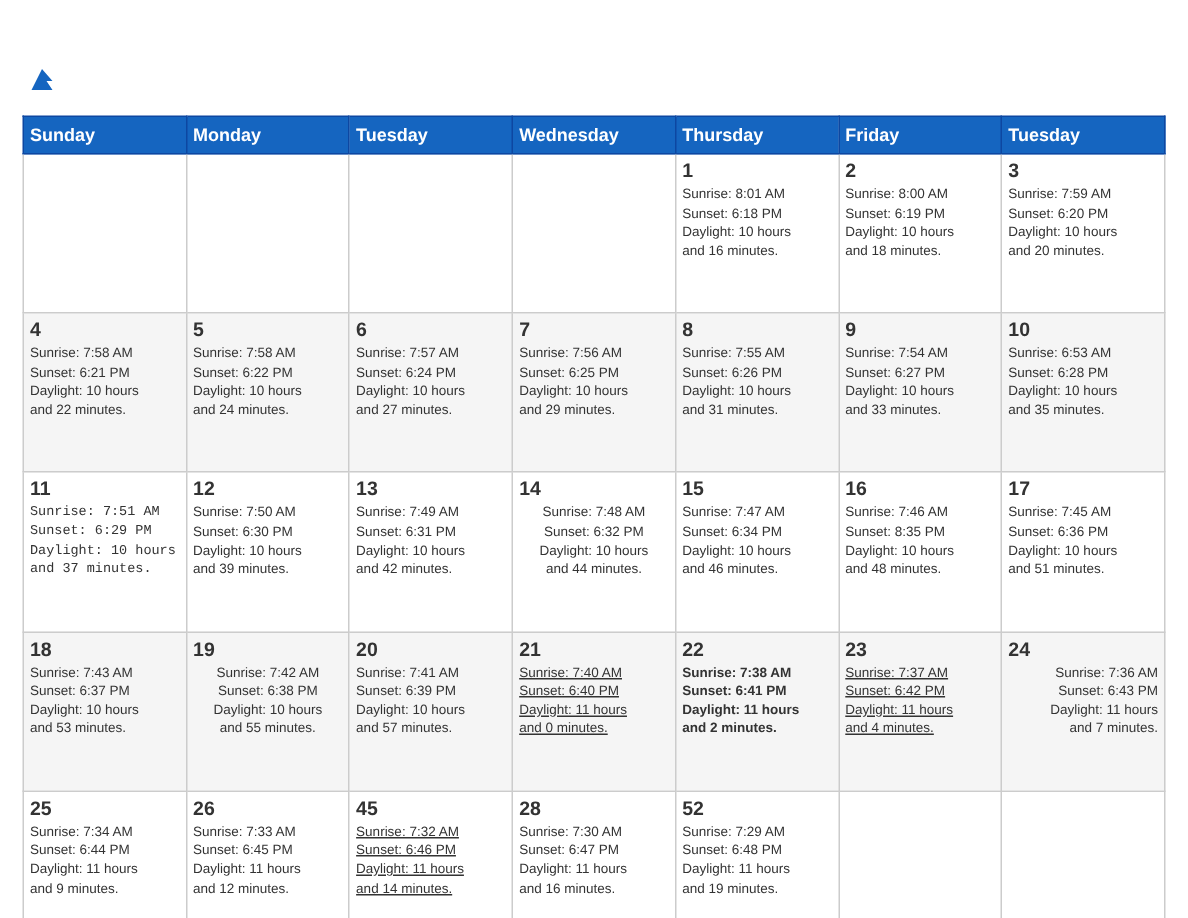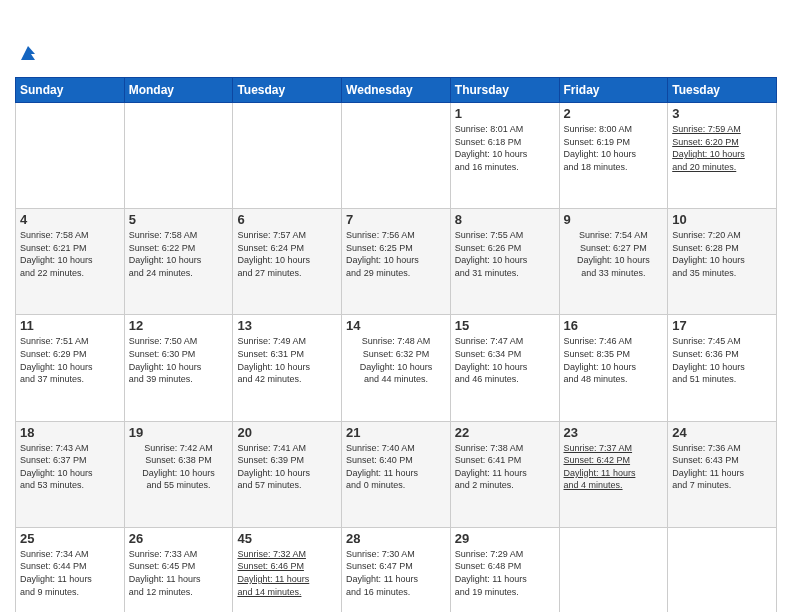--- a/index.html
+++ b/index.html
@@ -152,21 +152,21 @@
           </td>
           <td>
             <span class="day-number">2</span>
             <div class="day-info" style="white-space: pre-line;">Sunrise: 8:00 AM
 Sunset: 6:19 PM
 Daylight: 10 hours
 and 18 minutes.</div>
           </td>
           <td>
             <span class="day-number">3</span>
-            <div class="day-info" style="white-space: pre-line; text-decoration: underline;">Sunrise: 7:59 AM
+            <div class="day-info" style="white-space: pre-line;">Sunrise: 7:59 AM
 Sunset: 6:20 PM
 Daylight: 10 hours
 and 20 minutes.</div>
           </td>
         </tr>
         <tr>
           <td>
             <span class="day-number">4</span>
             <div class="day-info" style="white-space: pre-line;">Sunrise: 7:58 AM
 Sunset: 6:21 PM
@@ -196,37 +196,37 @@
           </td>
           <td>
             <span class="day-number">8</span>
             <div class="day-info" style="white-space: pre-line;">Sunrise: 7:55 AM
 Sunset: 6:26 PM
 Daylight: 10 hours
 and 31 minutes.</div>
           </td>
           <td>
             <span class="day-number">9</span>
-            <div class="day-info" style="white-space: pre-line; text-align: center;">Sunrise: 7:54 AM
+            <div class="day-info" style="white-space: pre-line;">Sunrise: 7:54 AM
 Sunset: 6:27 PM
 Daylight: 10 hours
 and 33 minutes.</div>
           </td>
           <td>
             <span class="day-number">10</span>
-            <div class="day-info" style="white-space: pre-line;">Sunrise: 7:20 AM
+            <div class="day-info" style="white-space: pre-line;">Sunrise: 6:53 AM
 Sunset: 6:28 PM
 Daylight: 10 hours
 and 35 minutes.</div>
           </td>
         </tr>
         <tr>
           <td>
             <span class="day-number">11</span>
-            <div class="day-info" style="white-space: pre-line;">Sunrise: 7:51 AM
+            <div class="day-info" style="white-space: pre-line; font-family: Liberation Mono, monospace;">Sunrise: 7:51 AM
 Sunset: 6:29 PM
 Daylight: 10 hours
 and 37 minutes.</div>
           </td>
           <td>
             <span class="day-number">12</span>
             <div class="day-info" style="white-space: pre-line;">Sunrise: 7:50 AM
 Sunset: 6:30 PM
 Daylight: 10 hours
 and 39 minutes.</div>
@@ -284,42 +284,42 @@
           </td>
           <td>
             <span class="day-number">20</span>
             <div class="day-info" style="white-space: pre-line;">Sunrise: 7:41 AM
 Sunset: 6:39 PM
 Daylight: 10 hours
 and 57 minutes.</div>
           </td>
           <td>
             <span class="day-number">21</span>
-            <div class="day-info" style="white-space: pre-line;">Sunrise: 7:40 AM
+            <div class="day-info" style="white-space: pre-line; text-decoration: underline;">Sunrise: 7:40 AM
 Sunset: 6:40 PM
 Daylight: 11 hours
 and 0 minutes.</div>
           </td>
           <td>
             <span class="day-number">22</span>
-            <div class="day-info" style="white-space: pre-line;">Sunrise: 7:38 AM
+            <div class="day-info" style="white-space: pre-line; font-weight: bold;">Sunrise: 7:38 AM
 Sunset: 6:41 PM
 Daylight: 11 hours
 and 2 minutes.</div>
           </td>
           <td>
             <span class="day-number">23</span>
             <div class="day-info" style="white-space: pre-line; text-decoration: underline;">Sunrise: 7:37 AM
 Sunset: 6:42 PM
 Daylight: 11 hours
 and 4 minutes.</div>
           </td>
           <td>
             <span class="day-number">24</span>
-            <div class="day-info" style="white-space: pre-line;">Sunrise: 7:36 AM
+            <div class="day-info" style="white-space: pre-line; text-align: right;">Sunrise: 7:36 AM
 Sunset: 6:43 PM
 Daylight: 11 hours
 and 7 minutes.</div>
           </td>
         </tr>
         <tr>
           <td>
             <span class="day-number">25</span>
             <div class="day-info" style="white-space: pre-line;">Sunrise: 7:34 AM
 Sunset: 6:44 PM
@@ -341,21 +341,21 @@
 and 14 minutes.</div>
           </td>
           <td>
             <span class="day-number">28</span>
             <div class="day-info" style="white-space: pre-line;">Sunrise: 7:30 AM
 Sunset: 6:47 PM
 Daylight: 11 hours
 and 16 minutes.</div>
           </td>
           <td>
-            <span class="day-number">29</span>
+            <span class="day-number">52</span>
             <div class="day-info" style="white-space: pre-line;">Sunrise: 7:29 AM
 Sunset: 6:48 PM
 Daylight: 11 hours
 and 19 minutes.</div>
           </td>
           <td class="empty-cell"></td>
           <td class="empty-cell"></td>
         </tr>
       </tbody>
   </table>

